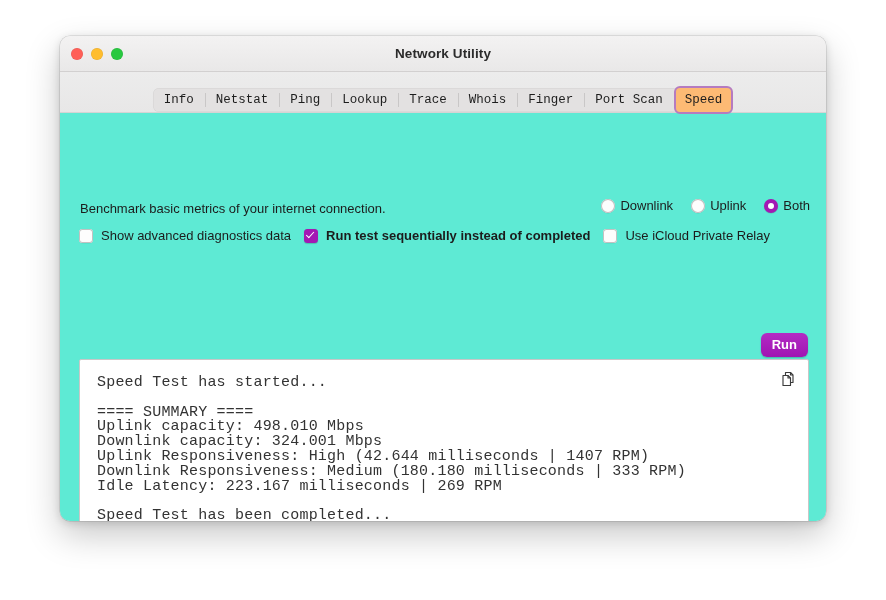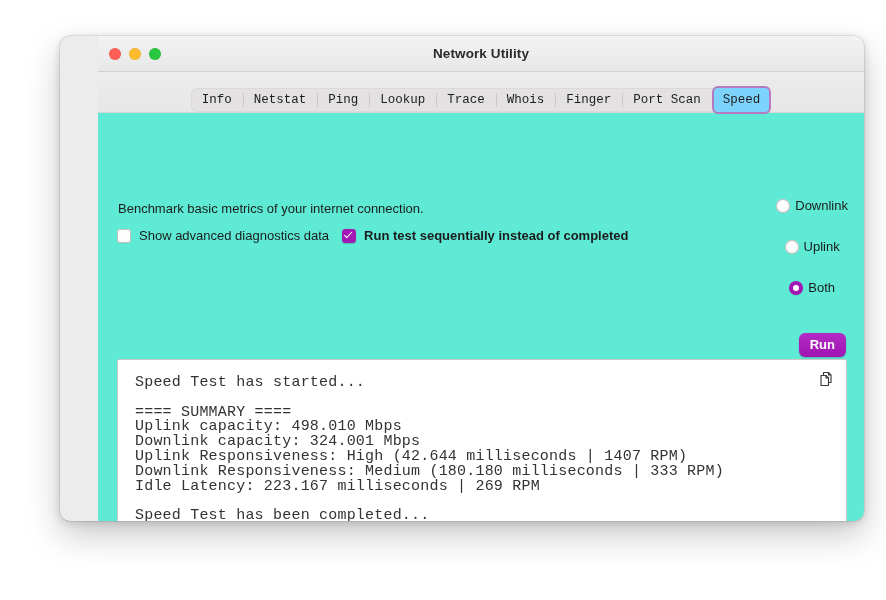--- a/index.html
+++ b/index.html
@@ -30,21 +30,20 @@
     width: 766px;
     height: 485px;
     background: #ececec;
     border-radius: 10px;
     box-shadow: 0 14px 34px rgba(0,0,0,0.22),
                 0 2px 8px rgba(0,0,0,0.14),
                 0 0 0 0.5px rgba(0,0,0,0.16);
     overflow: hidden;
     display: flex;
     flex-direction: column;
-    padding-left: 38px;
   }
 
   
   #titlebar {
     position: relative;
     height: 35px;
     flex: 0 0 35px;
     background: linear-gradient(#f3f2f2, #e9e8e8);
     border-bottom: 1px solid #d2d0d0;
     display: flex;
@@ -113,21 +112,21 @@
   .tab + .tab::before {
     content: "";
     position: absolute;
     left: 0;
     top: 5px;
     bottom: 5px;
     width: 1px;
     background: #c9c7c7;
   }
   .tab.selected {
-    background: #7dd3fc;
+    background: #fdba74;
     border: 2px solid #b57bc0;
     border-radius: 6px;
     margin: -2px 0;
     height: 24px;
     box-sizing: content-box;
     padding: 0 9px;
     z-index: 2;
   }
   .tab.selected::before,
   .tab.selected + .tab::before { display: none; }
@@ -148,22 +147,21 @@
     color: #1c1c1c;
   }
 
   
   #mode-row {
     position: absolute;
     right: 16px;
     top: 85px;
     display: flex;
     align-items: center;
-    gap: 26px;
-    flex-direction: column;
+    gap: 18px;
   }
   .radio-item {
     display: flex;
     align-items: center;
     gap: 5px;
     font-size: 13px;
     color: #1c1c1c;
     cursor: default;
   }
   .radio {
@@ -335,20 +333,24 @@
 
       <div id="checkbox-list">
         <div class="cb-item">
           <span class="checkbox"></span>
           <span>Show advanced diagnostics data</span>
         </div>
         <div class="cb-item checked-label">
           <span class="checkbox checked"></span>
           <span>Run test sequentially instead of completed</span>
         </div>
+        <div class="cb-item">
+          <span class="checkbox"></span>
+          <span>Use iCloud Private Relay</span>
+        </div>
       </div>
 
       <button id="run-button">Run</button>
 
       <div id="log-panel">
         <pre id="log-text">Speed Test has started...
 
 ==== SUMMARY ====
 Uplink capacity: 498.010 Mbps
 Downlink capacity: 324.001 Mbps

